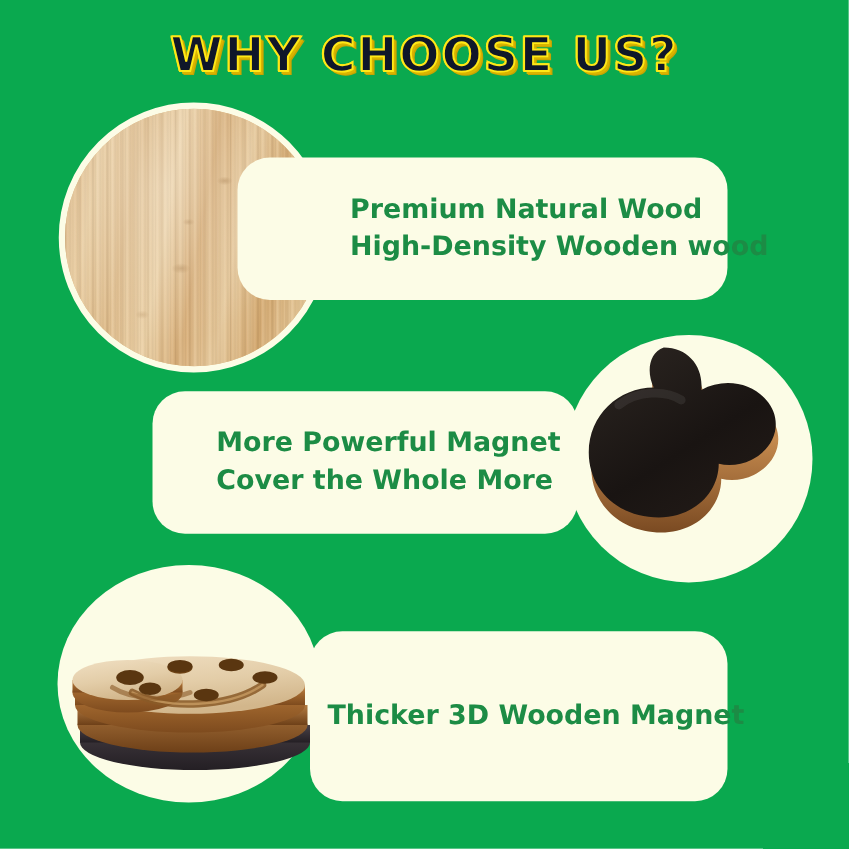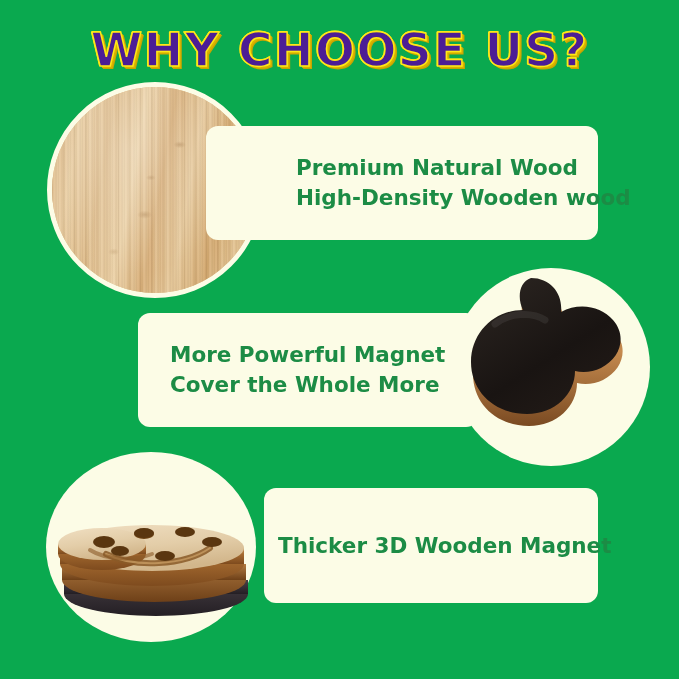--- a/index.html
+++ b/index.html
@@ -23,42 +23,41 @@
 
   
   #title {
     position: absolute;
     left: 0;
     top: 22px;
     width: 679px;
     text-align: center;
     font-family: "DejaVu Sans", sans-serif;
     font-weight: bold;
-    font-size: 47px;
+    font-size: 38px;
     letter-spacing: 1.5px;
-    color: #4c1d95;
+    color: #0f172a;
     text-shadow:
        2px 2px 0 #D9B400,
        3px 3px 0 #C7A400,
       -1px 0 0 #FFE816,
        0 -1px 0 #FFE816;
     -webkit-text-stroke: 1.5px #FFE816;
     white-space: nowrap;
   }
 
   
   .panel {
     position: absolute;
     background: #FCFCE6;
-    border-radius: 12px;
+    border-radius: 26px;
     box-sizing: border-box;
     display: flex;
     flex-direction: column;
     justify-content: center;
-    margin-left: 16px;
   }
   .panel .line {
     font-family: "DejaVu Sans", sans-serif;
     font-weight: bold;
     font-size: 21.5px;
     line-height: 30px;
     color: #1C8C45;
     white-space: nowrap;
   }
 
@@ -67,27 +66,27 @@
     top: 126px;
     width: 392px;
     height: 114px;
     padding-left: 90px;
   }
   #panel-2 {
     left: 122px;
     top: 313px;
     width: 340px;
     height: 114px;
-    padding-left: 32px;
+    padding-left: 51px;
   }
   #panel-3 {
     left: 248px;
-    top: 488px;
+    top: 505px;
     width: 334px;
-    height: 115px;
+    height: 136px;
     padding-left: 14px;
     text-align: right;
   }
 
   
   .cream-circle {
     position: absolute;
     border-radius: 50%;
     background: #FCFCE6;
   }

